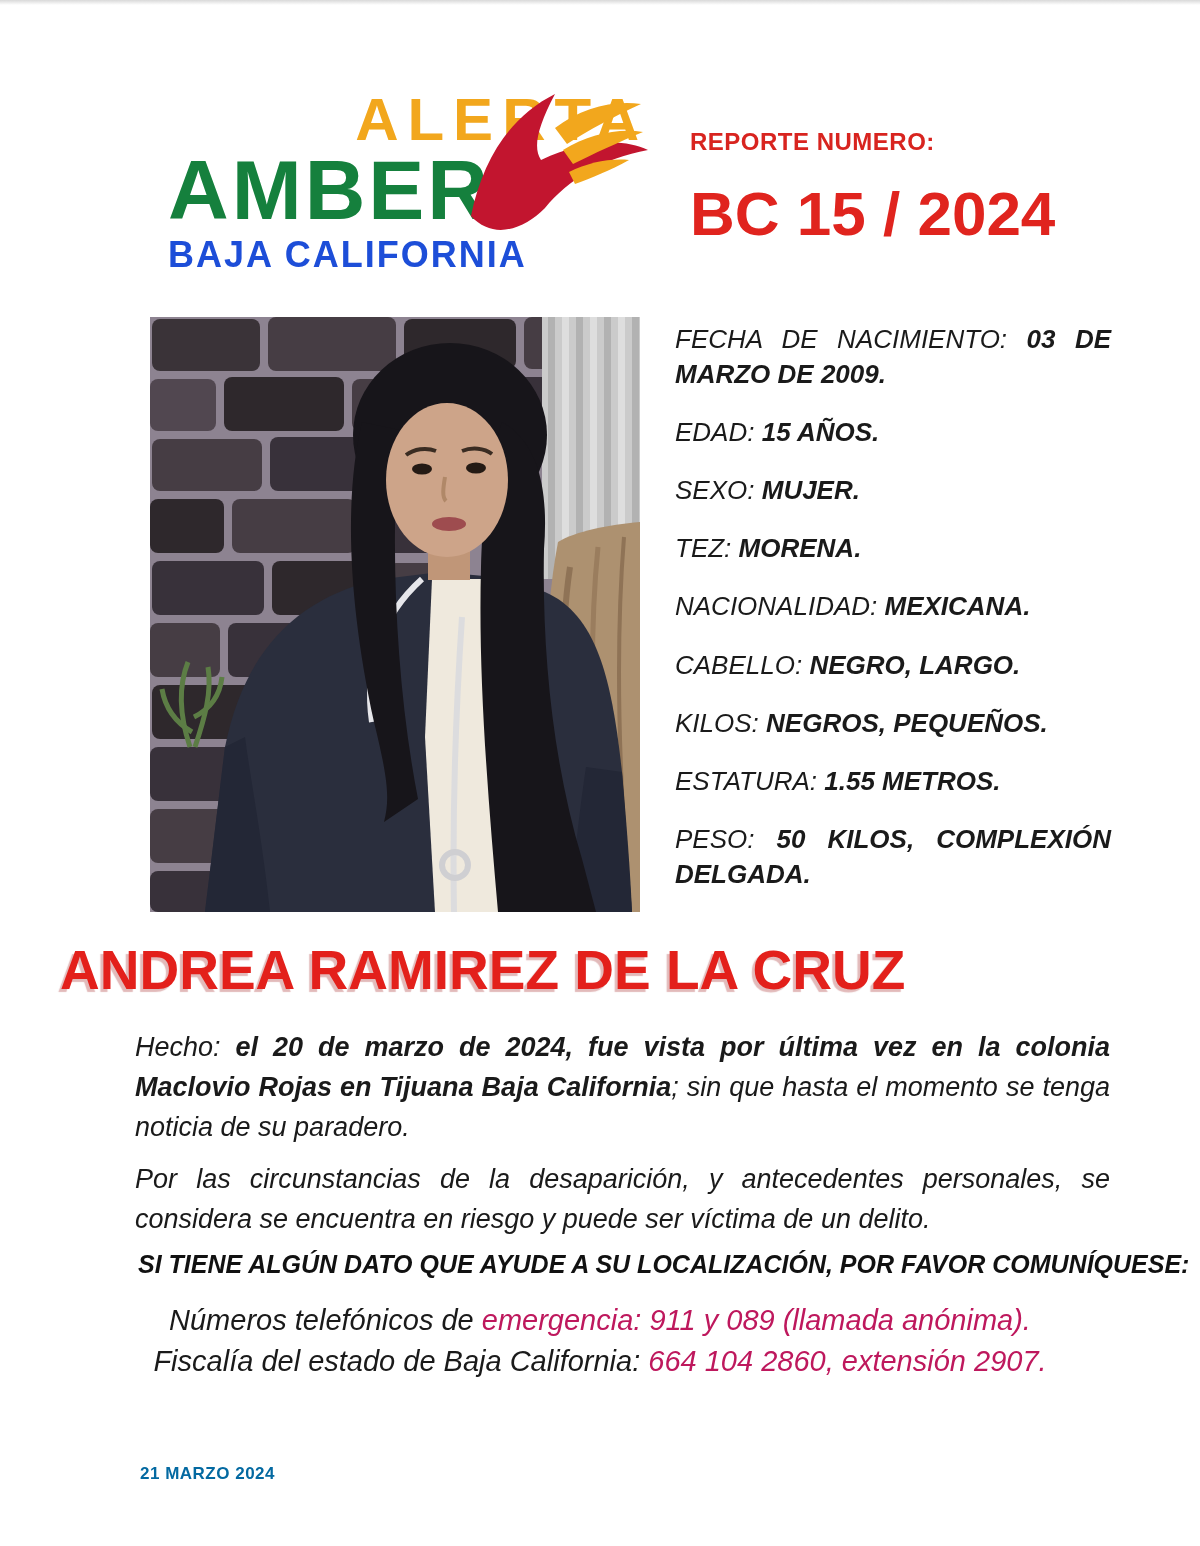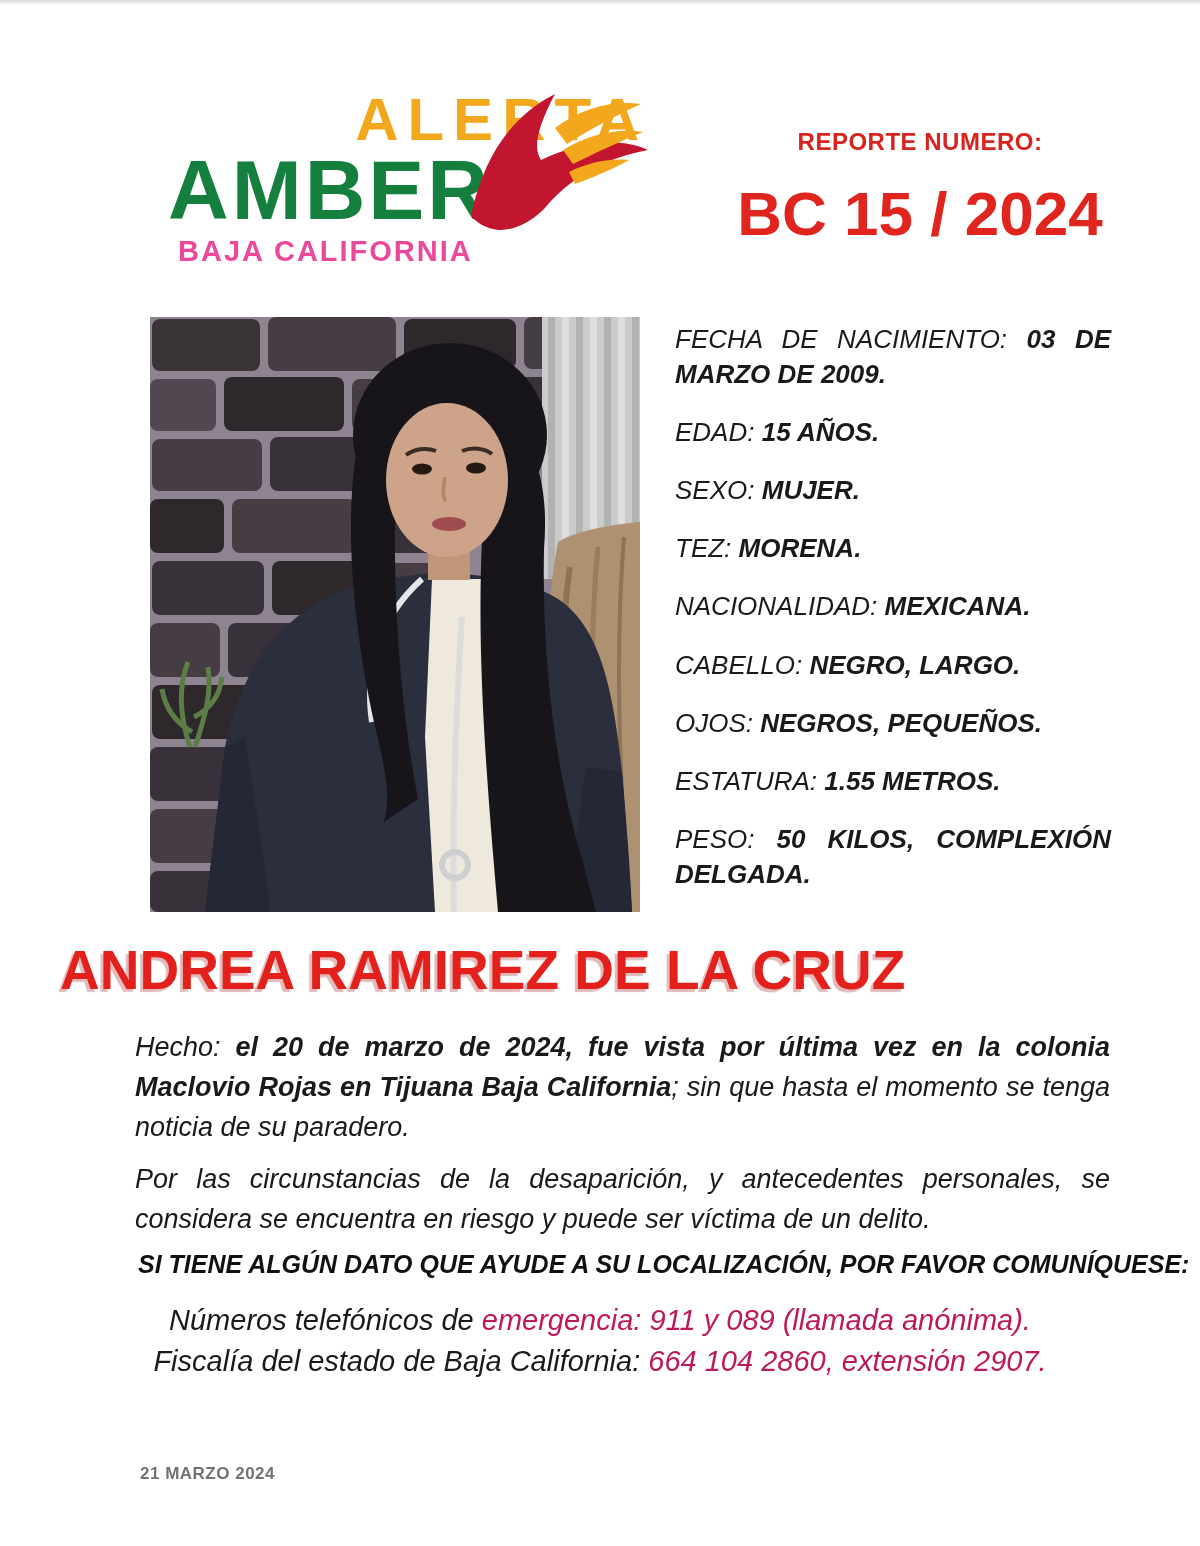--- a/index.html
+++ b/index.html
@@ -8,25 +8,25 @@
     font-family:"Liberation Sans", sans-serif;overflow:hidden;
   }
   .scan-edge{position:absolute;top:0;left:0;width:1200px;height:5px;
     background:linear-gradient(#d9d9d9,#ffffff);}
   
   .logo{position:absolute;left:168px;top:90px;width:480px;}
   .logo-alerta{color:#F2A71D;font-weight:bold;font-style:normal;
     font-size:60px;letter-spacing:9px;line-height:1;text-align:right;}
   .logo-amber{color:#15803d;font-weight:bold;font-size:84px;letter-spacing:3px;
     line-height:.92;margin-top:2px;}
-  .logo-bc{color:#ec4899;font-weight:bold;font-size:29px;letter-spacing:2px;
-    line-height:1;margin-top:8px;margin-left:10px;}
+  .logo-bc{color:#1d4ed8;font-weight:bold;font-size:36px;letter-spacing:2px;
+    line-height:1;margin-top:8px;}
   .logo-swoosh{position:absolute;left:295px;top:-2px;}
   
-  .report{position:absolute;left:690px;top:128px;width:460px;text-align:center;}
+  .report{position:absolute;left:690px;top:128px;width:460px;text-align:left;}
   .report-label{color:#D8241F;font-weight:bold;font-size:24px;letter-spacing:.5px;}
   .report-number{color:#E0241E;font-weight:bold;font-size:62px;margin-top:22px;
     letter-spacing:0px;}
   
   .photo{position:absolute;left:150px;top:317px;width:490px;height:595px;
     overflow:hidden;}
   
   .details{position:absolute;left:675px;top:322px;width:436px;
     font-style:italic;color:#1a1a1a;font-size:26px;line-height:1.35;}
   .detail{margin-bottom:23px;text-align:justify;}
@@ -45,21 +45,21 @@
   .cta{position:absolute;left:138px;top:1250px;width:1000px;
     font-style:italic;font-weight:bold;color:#111;font-size:25px;
     white-space:nowrap;letter-spacing:0px;}
   
   .contacts{position:absolute;left:95px;top:1300px;width:1010px;
     text-align:center;font-style:italic;font-size:29px;line-height:1.42;
     color:#1a1a1a;}
   .contacts .red{color:#be185d;}
   
   .footer-date{position:absolute;left:140px;top:1464px;font-size:17px;
-    font-weight:bold;color:#737373;letter-spacing:.5px;}
+    font-weight:bold;color:#0369a1;letter-spacing:.5px;}
 </style>
 </head>
 <body>
 
 <div class="scan-edge"></div>
 
 <div class="logo">
   <div class="logo-alerta">ALERTA</div>
   <div class="logo-amber">AMBER</div>
   <div class="logo-bc">BAJA CALIFORNIA</div>
@@ -173,21 +173,21 @@
   </svg>
 </div>
 
 <div class="details">
   <div class="detail"><span class="lbl">FECHA DE NACIMIENTO:</span> <span class="val">03 DE MARZO DE 2009.</span></div>
   <div class="detail"><span class="lbl">EDAD:</span> <span class="val">15 AÑOS.</span></div>
   <div class="detail"><span class="lbl">SEXO:</span> <span class="val">MUJER.</span></div>
   <div class="detail"><span class="lbl">TEZ:</span> <span class="val">MORENA.</span></div>
   <div class="detail"><span class="lbl">NACIONALIDAD:</span> <span class="val">MEXICANA.</span></div>
   <div class="detail"><span class="lbl">CABELLO:</span> <span class="val">NEGRO, LARGO.</span></div>
-  <div class="detail"><span class="lbl">OJOS:</span> <span class="val">NEGROS, PEQUEÑOS.</span></div>
+  <div class="detail"><span class="lbl">KILOS:</span> <span class="val">NEGROS, PEQUEÑOS.</span></div>
   <div class="detail"><span class="lbl">ESTATURA:</span> <span class="val">1.55 METROS.</span></div>
   <div class="detail"><span class="lbl">PESO:</span> <span class="val">50 KILOS, COMPLEXIÓN DELGADA.</span></div>
 </div>
 
 <div class="name">ANDREA RAMIREZ DE LA CRUZ</div>
 
 <div class="para p1"><span>Hecho: </span><span class="b">el 20 de marzo de 2024, fue vista por última vez en la colonia Maclovio Rojas en Tijuana Baja California</span><span>; sin que hasta el momento se tenga noticia de su paradero.</span></div>
 
 <div class="para p2">Por las circunstancias de la desaparición, y antecedentes personales, se considera se encuentra en riesgo y puede ser víctima de un delito.</div>
 

